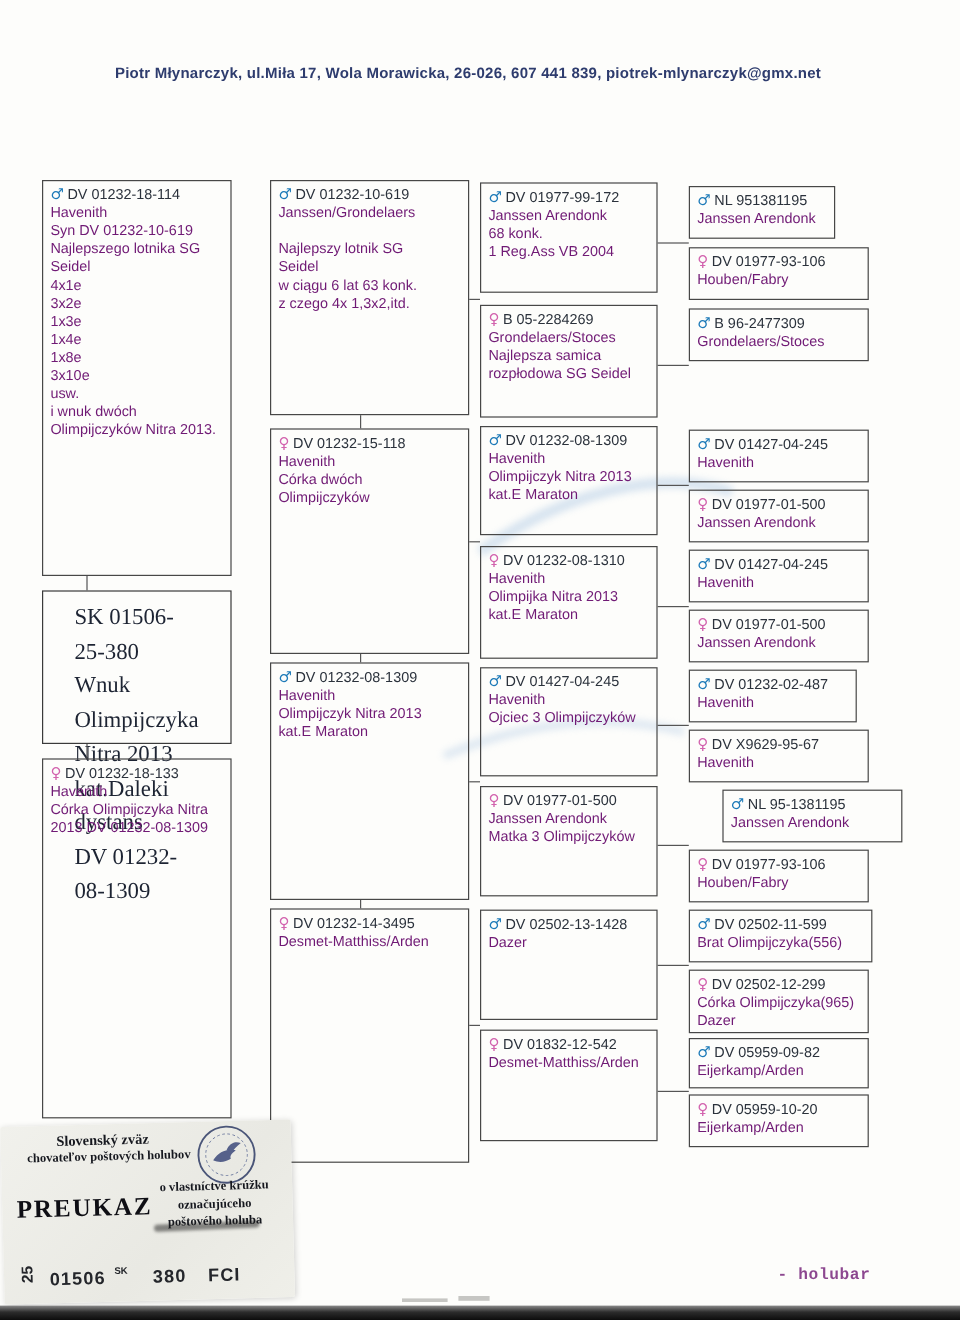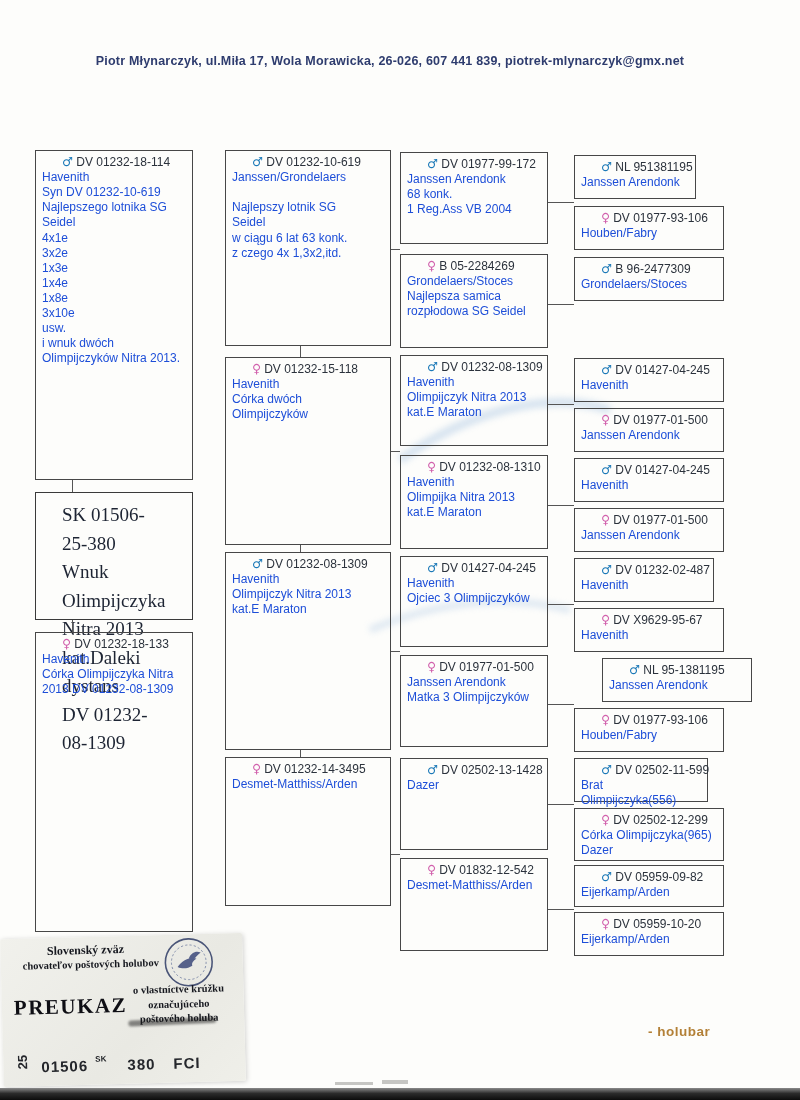--- a/index.html
+++ b/index.html
@@ -4,32 +4,32 @@
 <style>
   html,body{margin:0;padding:0;}
   .page{position:relative;width:800px;height:1100px;background:#fdfdfb;overflow:hidden;
         font-family:"Liberation Sans",sans-serif;color:#343b45;}
   .contact{position:absolute;left:0;top:54px;width:780px;text-align:center;
            font-size:12.5px;font-weight:600;color:#2e3c6e;letter-spacing:.2px;}
   .title{position:absolute;left:0;top:106px;width:760px;text-align:center;margin:0;
          font-size:17px;font-weight:bold;color:#213069;letter-spacing:.3px;}
   .box{position:absolute;border:1px solid #474747;background:transparent;
        padding:3px 6px;font-size:12px;line-height:1.26;box-sizing:border-box;}
-  .ring{white-space:nowrap;color:#2b323c;margin-left:20px;}
+  .ring{white-space:nowrap;color:#2b323c;}
   .sx{font-family:"DejaVu Sans",sans-serif;font-weight:bold;font-size:12.5px;margin-right:3px;}
   .sx-m{color:#1d7ab8;}
   .sx-f{color:#d263ae;}
-  .body{white-space:pre-line;color:#1d4ed8;}
+  .body{white-space:pre-line;color:#701a75;}
   .subject-box{position:absolute;border:1.5px solid #3a3a3a;padding:8px 26px;box-sizing:border-box;
        font-family:"Liberation Serif",serif;font-size:19px;line-height:1.5;color:#1d2433;
        white-space:pre-line;}
   .cl{position:absolute;background:#555;}
   .wmswirl{position:absolute;left:360px;top:340px;filter:blur(3px);opacity:.45;pointer-events:none;}
-  .wm-text{position:absolute;left:648px;top:1024px;font-size:13.5px;font-weight:bold;
-           color:#a16207;opacity:.8;letter-spacing:.5px;}
+  .wm-text{position:absolute;left:648px;top:1056px;font-size:13.5px;font-weight:bold;
+           color:#701a75;opacity:.8;letter-spacing:.5px;font-family:Liberation Mono, monospace;}
   .scan-strip{position:absolute;left:0;top:1088px;width:800px;height:12px;
               background:linear-gradient(to bottom,#8a8a8a 0%,#2c2c2c 45%,#0c0c0c 100%);}
   .pencil{position:absolute;background:#9a9a96;opacity:.55;filter:blur(.6px);}
   
   .stamp{position:absolute;left:2px;top:936px;width:242px;height:148px;
          background:linear-gradient(135deg,#f1f1ec 0%,#e9e9e3 60%,#efefe9 100%);
          transform:rotate(-1.5deg);box-shadow:1px 1px 5px rgba(0,0,0,.18);border-radius:2px;
          font-family:"Liberation Serif",serif;color:#16181f;}
   .st-org1{position:absolute;left:0;top:6px;width:170px;text-align:center;
            font-size:12px;font-weight:bold;}
@@ -105,21 +105,21 @@
     <div class="body">Havenith
 Córka dwóch
 Olimpijczyków</div>
   </div>
   <div class="box" style="left:225px;top:552px;width:166px;height:198px">
     <div class="ring"><span class="sx sx-m">♂</span><span>DV 01232-08-1309</span></div>
     <div class="body">Havenith
 Olimpijczyk Nitra 2013
 kat.E Maraton</div>
   </div>
-  <div class="box" style="left:225px;top:757px;width:166px;height:149px">
+  <div class="box" style="left:225px;top:757px;width:166px;height:212px">
     <div class="ring"><span class="sx sx-f">♀</span><span>DV 01232-14-3495</span></div>
     <div class="body">Desmet-Matthiss/Arden</div>
   </div>
 
   <div class="box" style="left:400px;top:152px;width:148px;height:92px">
     <div class="ring"><span class="sx sx-m">♂</span><span>DV 01977-99-172</span></div>
     <div class="body">Janssen Arendonk
 68 konk.
 1 Reg.Ass VB 2004</div>
   </div>
@@ -197,21 +197,21 @@
     <div class="body">Havenith</div>
   </div>
   <div class="box" style="left:602px;top:658px;width:150px;height:44px">
     <div class="ring"><span class="sx sx-m">♂</span><span>NL 95-1381195</span></div>
     <div class="body">Janssen Arendonk</div>
   </div>
   <div class="box" style="left:574px;top:708px;width:150px;height:44px">
     <div class="ring"><span class="sx sx-f">♀</span><span>DV 01977-93-106</span></div>
     <div class="body">Houben/Fabry</div>
   </div>
-  <div class="box" style="left:574px;top:758px;width:134px;height:44px">
+  <div class="box" style="left:574px;top:758px;width:153px;height:44px">
     <div class="ring"><span class="sx sx-m">♂</span><span>DV 02502-11-599</span></div>
     <div class="body">Brat Olimpijczyka(556)</div>
   </div>
   <div class="box" style="left:574px;top:808px;width:150px;height:53px">
     <div class="ring"><span class="sx sx-f">♀</span><span>DV 02502-12-299</span></div>
     <div class="body">Córka Olimpijczyka(965)
 Dazer</div>
   </div>
   <div class="box" style="left:574px;top:865px;width:150px;height:42px">
     <div class="ring"><span class="sx sx-m">♂</span><span>DV 05959-09-82</span></div>

